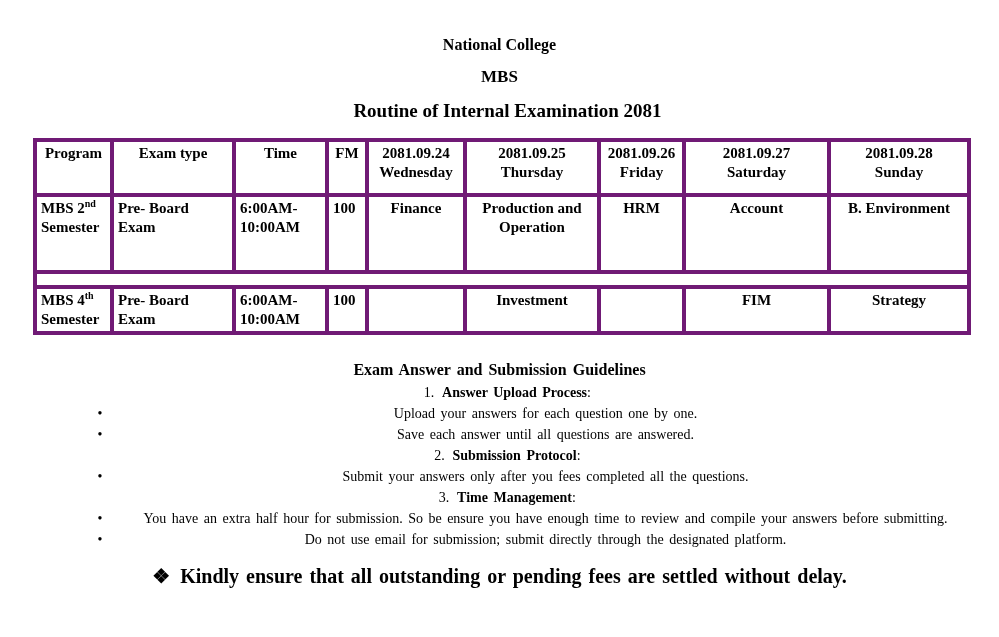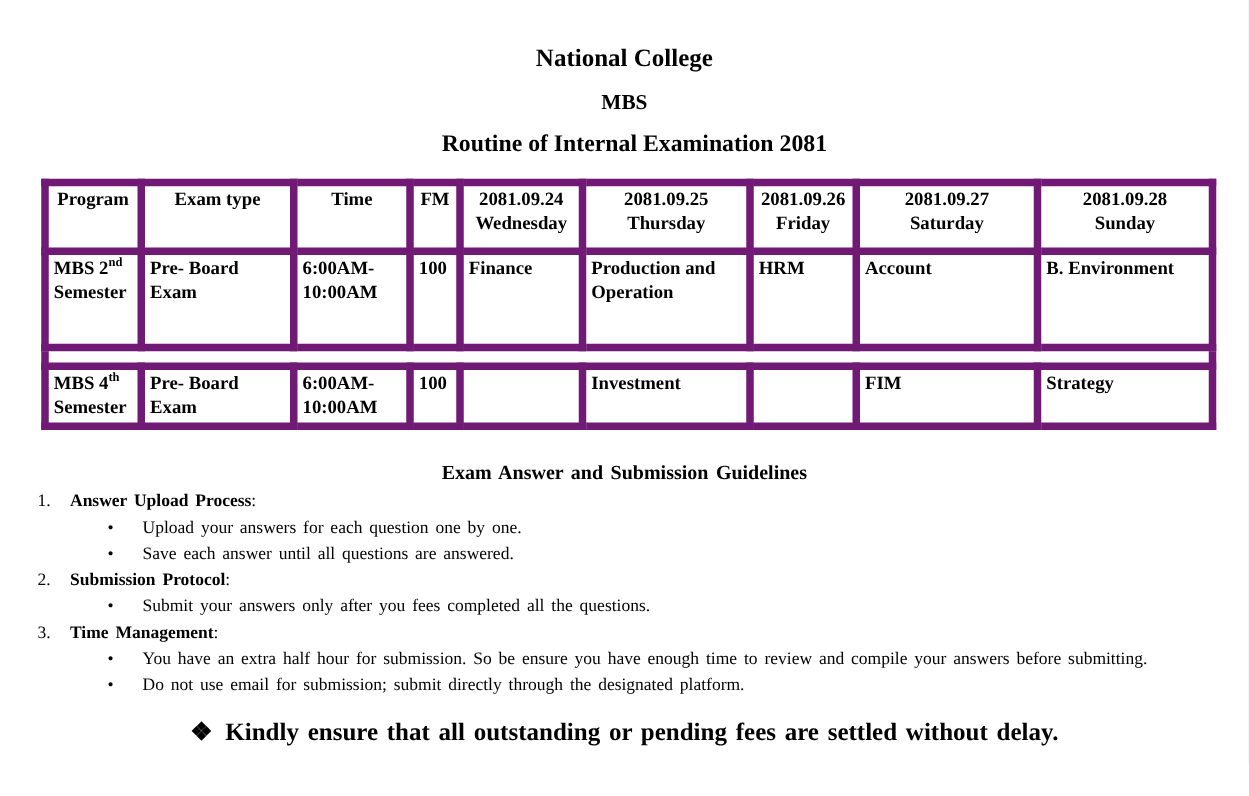--- a/index.html
+++ b/index.html
@@ -1,47 +1,47 @@
 <!DOCTYPE html>
 <html><head>
 <meta charset="utf-8">
 <style>
   * { margin: 0; padding: 0; box-sizing: border-box; }
   body { background: #e8e8e8; font-family: "Liberation Serif", "DejaVu Serif", serif; color: #000; }
   .page {
     width: 999px; height: 637px; background: #ffffff; overflow: hidden;
   }
   
-  .t1 { margin-top: 36px; text-align: center; font-weight: bold; font-size: 20px; }
+  .t1 { margin-top: 36px; text-align: center; font-weight: bold; font-size: 16px; }
   .t2 { margin-top: 13px; text-align: center; font-weight: bold; font-size: 17px; }
   .t3 { margin-top: 13px; text-align: center; font-weight: bold; font-size: 19px; margin-left: 16px; }
 
   
   table.routine {
     margin: 16px 0 0 33px; width: 934px;
     border-collapse: collapse; table-layout: fixed;
     font-size: 15px; font-weight: bold; line-height: 1.28;
     border: 2px solid #000;
   }
   table.routine th, table.routine td {
-    border: 6px solid #701a75; vertical-align: top; padding: 2px 4px;
+    border: 4px solid #701a75; vertical-align: top; padding: 2px 4px;
     overflow: hidden;
   }
   table.routine th { text-align: center; font-weight: bold; }
   table.routine tr.hdr { height: 55px; }
   table.routine tr.r1 { height: 77px; }
   table.routine tr.gap { height: 15px; }
   table.routine tr.r2 { height: 40px; }
   td.l { text-align: left; }
-  td.c { }
+  td.c { text-align: center; }
   sup { font-size: 10px; line-height: 0; }
 
   
   .g-title { margin-top: 26px; text-align: center; font-weight: bold; font-size: 16px; word-spacing: 2px; }
-  .g-list { margin-top: 3px; font-size: 14px; line-height: 21px; word-spacing: 2px; padding-right: 22px; }
+  .g-list { margin-top: 3px; font-size: 14px; line-height: 21px; word-spacing: 2px; padding-right: 22px; text-align: center; }
   .g-head { padding-left: 30px; }
   .g-num { display: inline-block; width: 26px; font-weight: normal; }
   .g-heading { font-weight: bold; }
   .g-suffix { font-weight: normal; }
   .g-bullet { display: flex; padding-left: 86px; }
   .g-dot { width: 28px; flex: 0 0 28px; }
   .g-text { flex: 1; }
 
   
   .footer { margin-top: 14px; text-align: center; font-weight: bold; font-size: 20px; word-spacing: 2px; }

